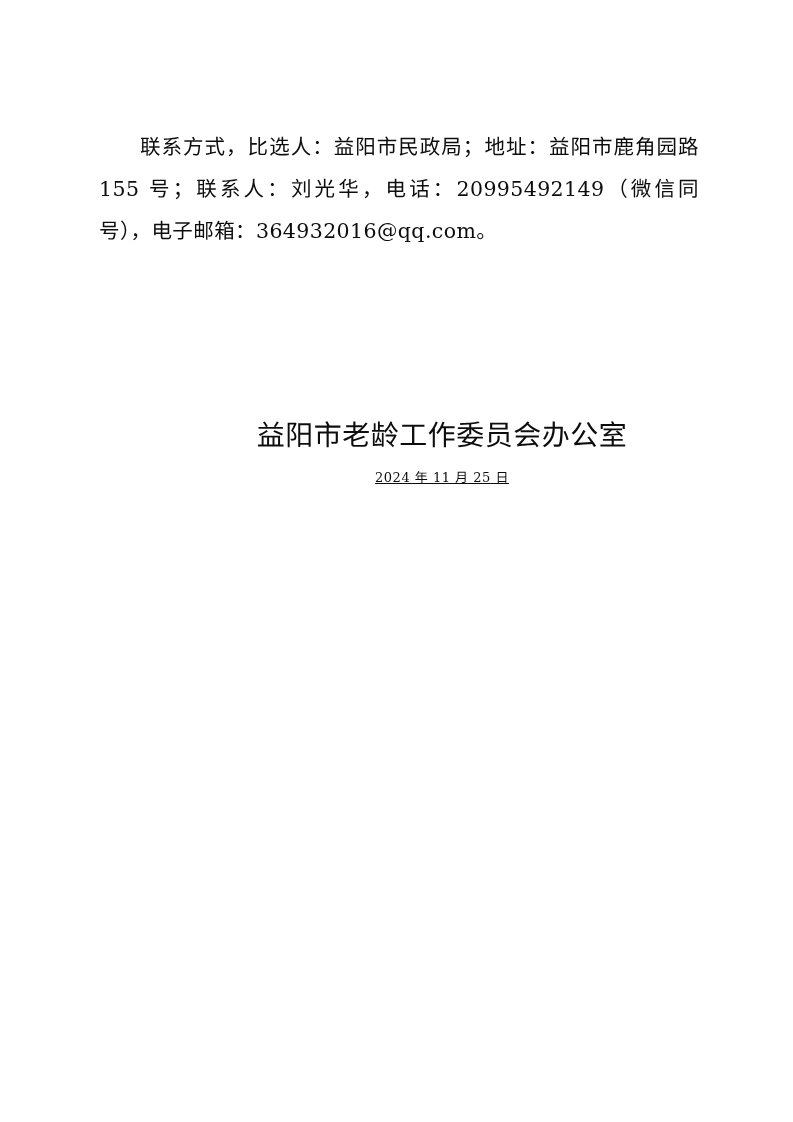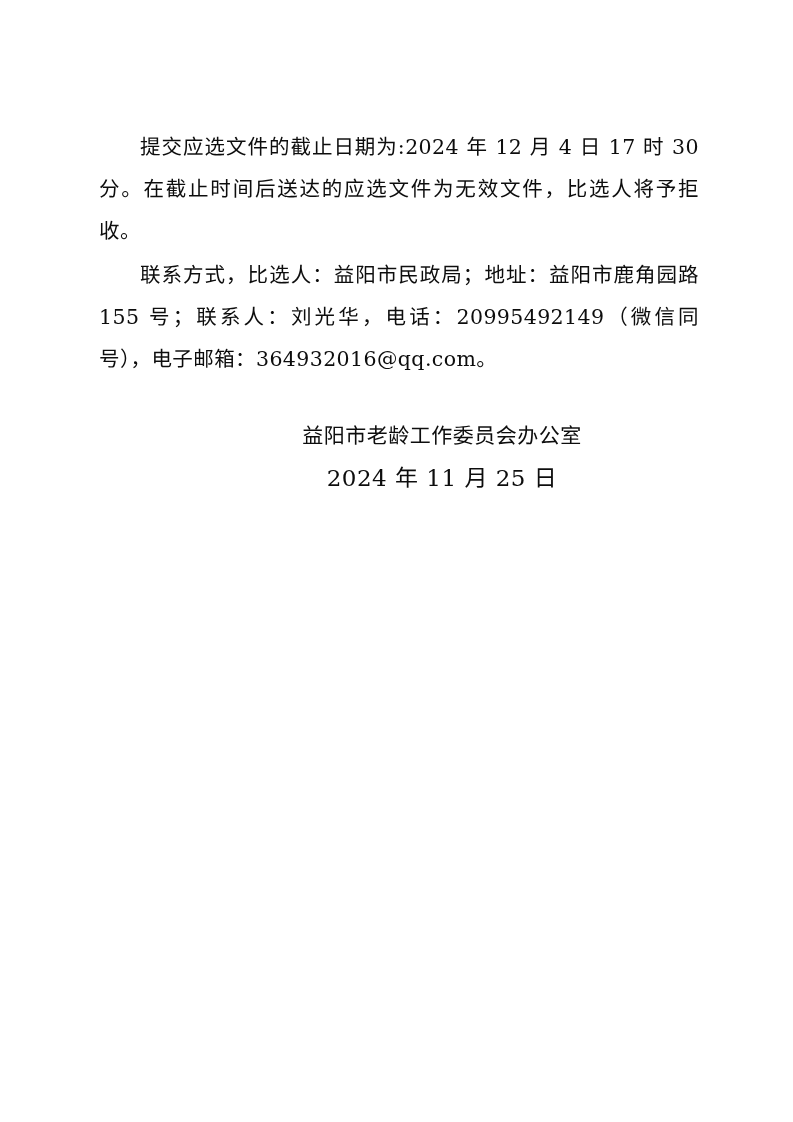--- a/index.html
+++ b/index.html
@@ -38,39 +38,39 @@
     margin-top: 2px;
   }
   .signature-block {
     position: absolute;
     left: 99px;
     top: 415px;
     width: 600px;
     text-align: center;
   }
   .sign-line {
-    font-size: 21px;
+    font-size: 28px;
     line-height: 42px;
     letter-spacing: 0.5px;
     padding-left: 86px;
   }
   .sign-date {
-    font-size: 23px;
+    font-size: 13px;
     line-height: 42px;
     letter-spacing: 0.5px;
     padding-left: 86px;
+    text-decoration: underline;
   }
 </style>
 </head>
 <body>
 
 <div class="page">
 
   <div class="content">
-    <p class="para">提交应选文件的截止日期为:2024 年 12 月 4 日 17 时 30 分。在截止时间后送达的应选文件为无效文件，比选人将予拒收。</p>
     <p class="para">联系方式，比选人：益阳市民政局；地址：益阳市鹿角园路 155 号；联系人：刘光华，电话：20995492149（微信同号），电子邮箱：364932016@qq.com。</p>
   </div>
 
   <div class="signature-block">
     <div class="sign-line">益阳市老龄工作委员会办公室</div>
     <div class="sign-date">2024 年 11 月 25 日</div>
   </div>
 
 </div>
 

